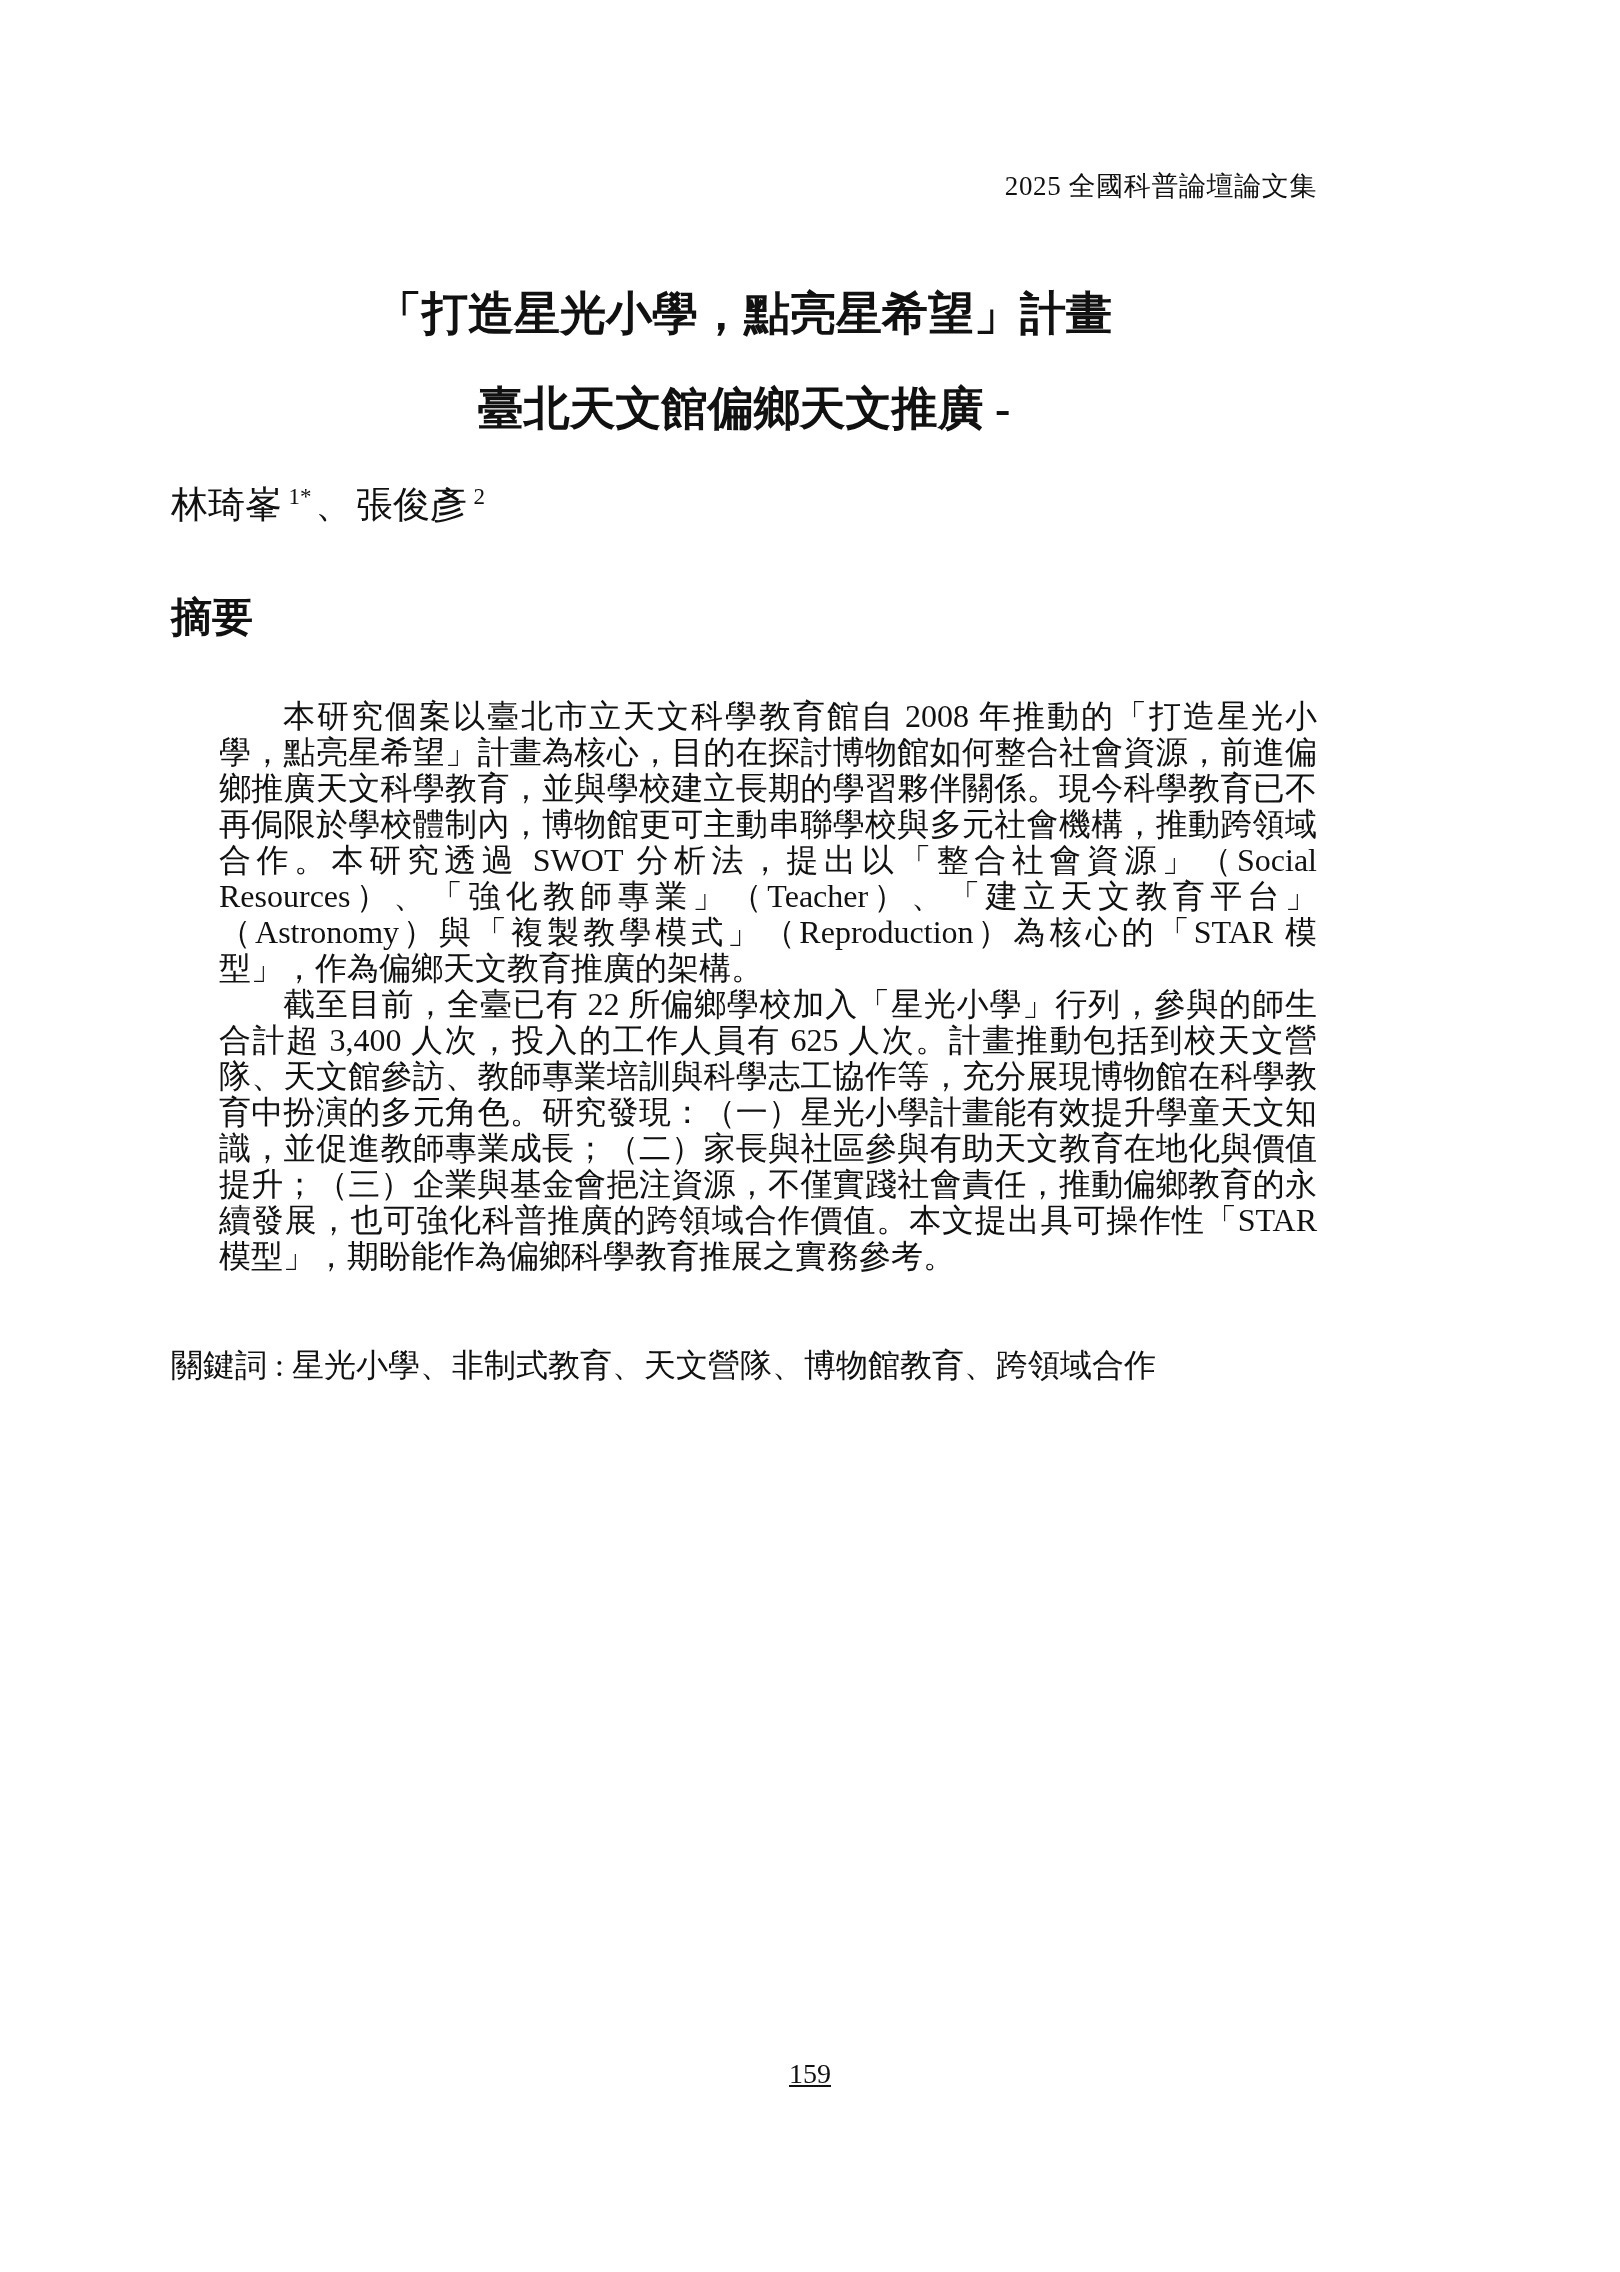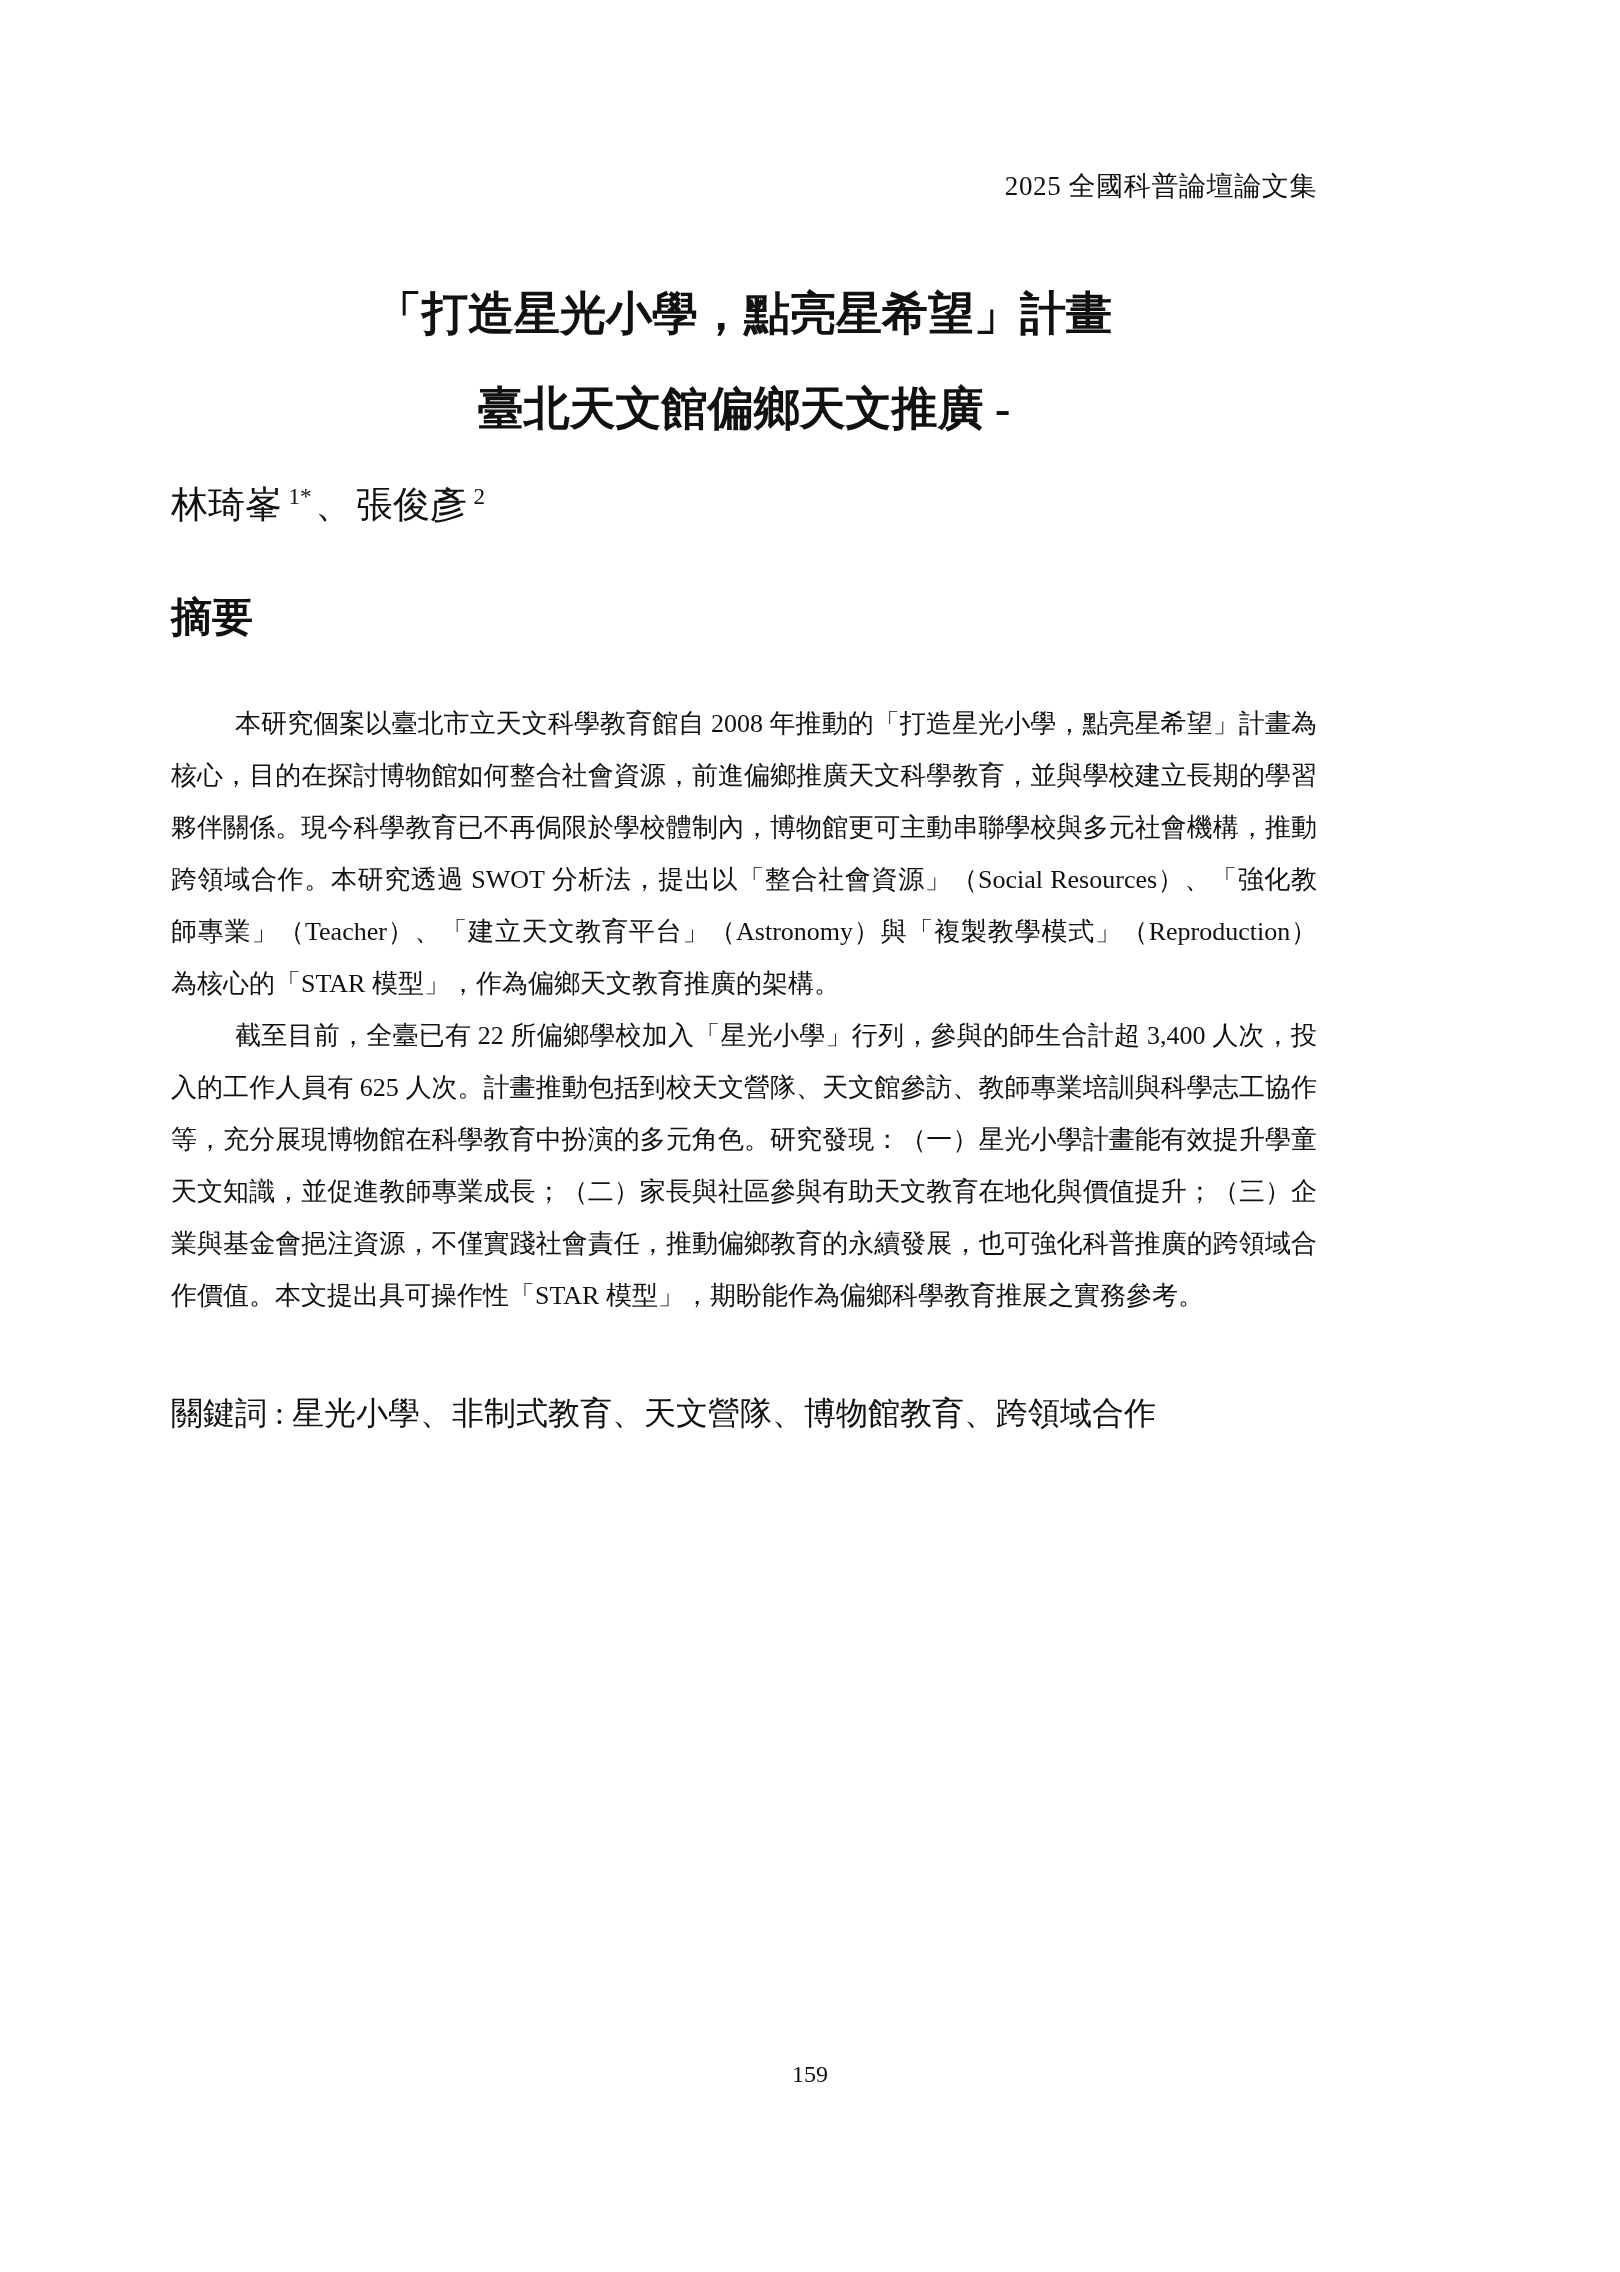--- a/index.html
+++ b/index.html
@@ -70,42 +70,44 @@
   }
   .abstract-heading {
     margin-top: 64px;
     font-size: 41px;
     line-height: 52px;
     font-weight: bold;
     text-align: left;
   }
   .abstract-body {
     margin-top: 55px;
-    font-size: 26px;
-    line-height: 52px;
+    font-size: 32px;
+    line-height: 36px;
     text-align: justify;
+    margin-left: 48px;
   }
   .abstract-body p {
     margin: 0;
     text-indent: 64px;
   }
   .keywords-line {
     margin-top: 67px;
     font-size: 32px;
     line-height: 48px;
     text-align: left;
   }
   .page-number {
     position: absolute;
     top: 2058px;
     left: 0;
     width: 1620px;
     text-align: center;
-    font-size: 24px;
+    font-size: 28px;
     line-height: 32px;
+    text-decoration: underline;
   }
 </style>
 </head>
 <body>
 
 <div class="page">
 
   <div class="header-line">2025 全國科普論壇論文集</div>
 
   <div class="paper-title">

